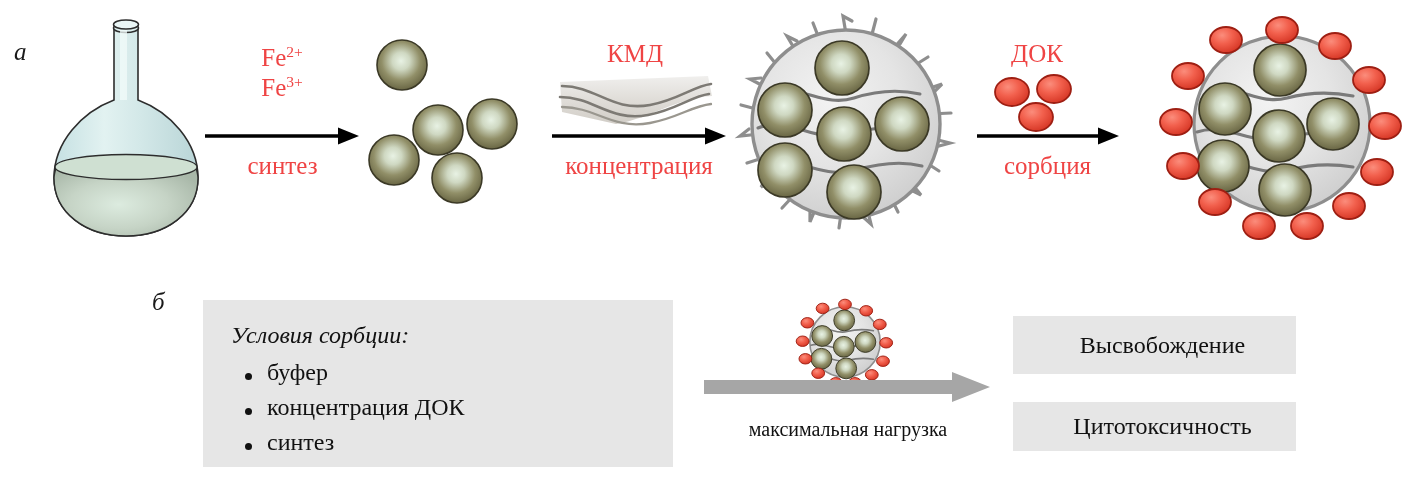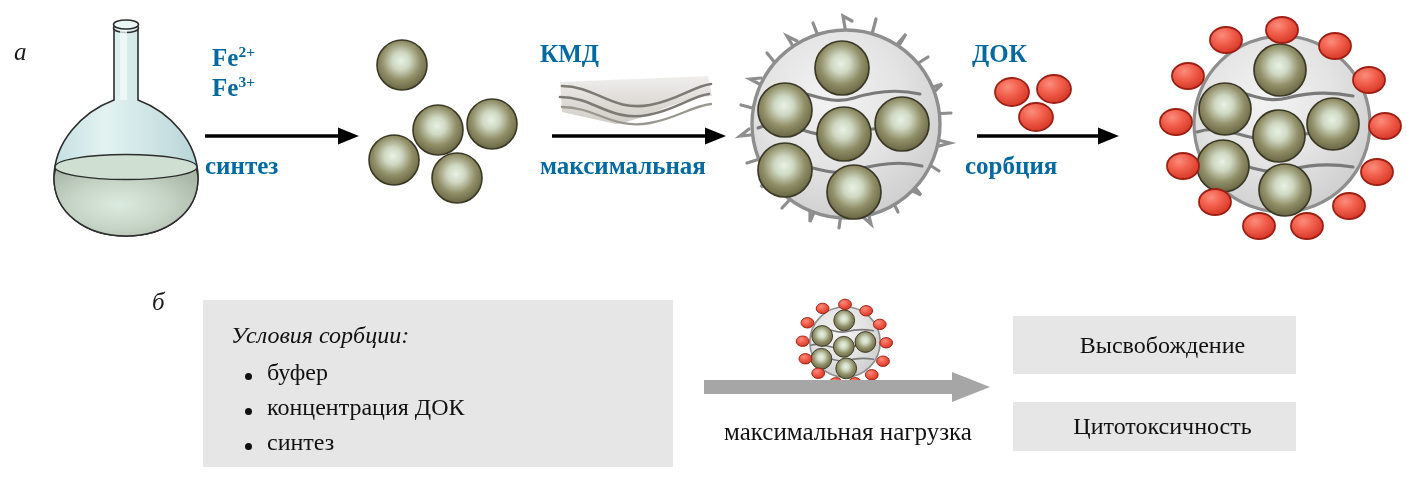--- a/index.html
+++ b/index.html
@@ -23,25 +23,24 @@
   .panel-letter {
     font-style: italic;
     font-size: 25px;
     color: #1a1a1a;
     font-family: "Liberation Serif", "DejaVu Serif", serif;
   }
 
   
   .rxn-top, .rxn-bottom {
     font-size: 25px;
-    color: #0369a1;
-    white-space: nowrap;
-    text-align: left;
+    color: #ef4444;
+    white-space: nowrap;
+    text-align: center;
     font-family: "Liberation Serif", "DejaVu Serif", serif;
-    font-weight: bold;
   }
   .rxn-top sup { font-size: 0.62em; vertical-align: super; }
 
   
   .gray-box {
     background: #e6e6e6;
   }
   .box-title {
     font-size: 24px;
     color: #111111;
@@ -68,21 +67,21 @@
   }
   .result-box-label {
     font-size: 24px;
     color: #111111;
     white-space: nowrap;
     width: 100%;
     text-align: center;
     margin-left: 16px;
   }
   .flow-label {
-    font-size: 25px;
+    font-size: 20px;
     color: #111111;
     white-space: nowrap;
     text-align: center;
   }
   svg { display: block; overflow: visible; }
 </style>
 </head>
 <body>
 
 <div id="scene">
@@ -176,21 +175,21 @@
     <path d="M6 14 C40 14 56 40 94 33 C122 28 138 14 155 12" fill="none" stroke="#7d7a74" stroke-width="2.6" stroke-linecap="round"></path>
     <path d="M4 25 C38 25 54 50 92 43 C120 38 136 24 153 22" fill="none" stroke="#7d7a74" stroke-width="2.6" stroke-linecap="round"></path>
     <path d="M6 35 C40 35 56 58 94 51 C122 46 136 34 155 32" fill="none" stroke="#9a978f" stroke-width="2.3" stroke-linecap="round"></path>
   </svg>
 
   <svg class="abs" style="left:552px; top:125px;" width="175" height="22" viewBox="0 0 175 22">
     <line x1="0" y1="11" x2="155" y2="11" stroke="#000000" stroke-width="3.4"></line>
     <polygon points="153,2.5 174,11 153,19.5" fill="#000000"></polygon>
   </svg>
 
-  <div class="abs rxn-bottom" style="left:540px; top:152px; width:198px;">максимальная</div>
+  <div class="abs rxn-bottom" style="left:540px; top:152px; width:198px;">концентрация</div>
 
   <svg class="abs" style="left:730px; top:10px;" width="232" height="232" viewBox="0 0 232 232">
 
     <g stroke="#8e8e8e" stroke-width="3.2" fill="none" stroke-linecap="round">
       <path d="M116 24 L113 6 L122 11"></path>
       <path d="M141 28 L146 9"></path>
       <path d="M163 39 L176 24 L170 34"></path>
       <path d="M182 57 L198 47"></path>
       <path d="M194 80 L212 74 L203 83"></path>
       <path d="M200 104 L221 103"></path>

